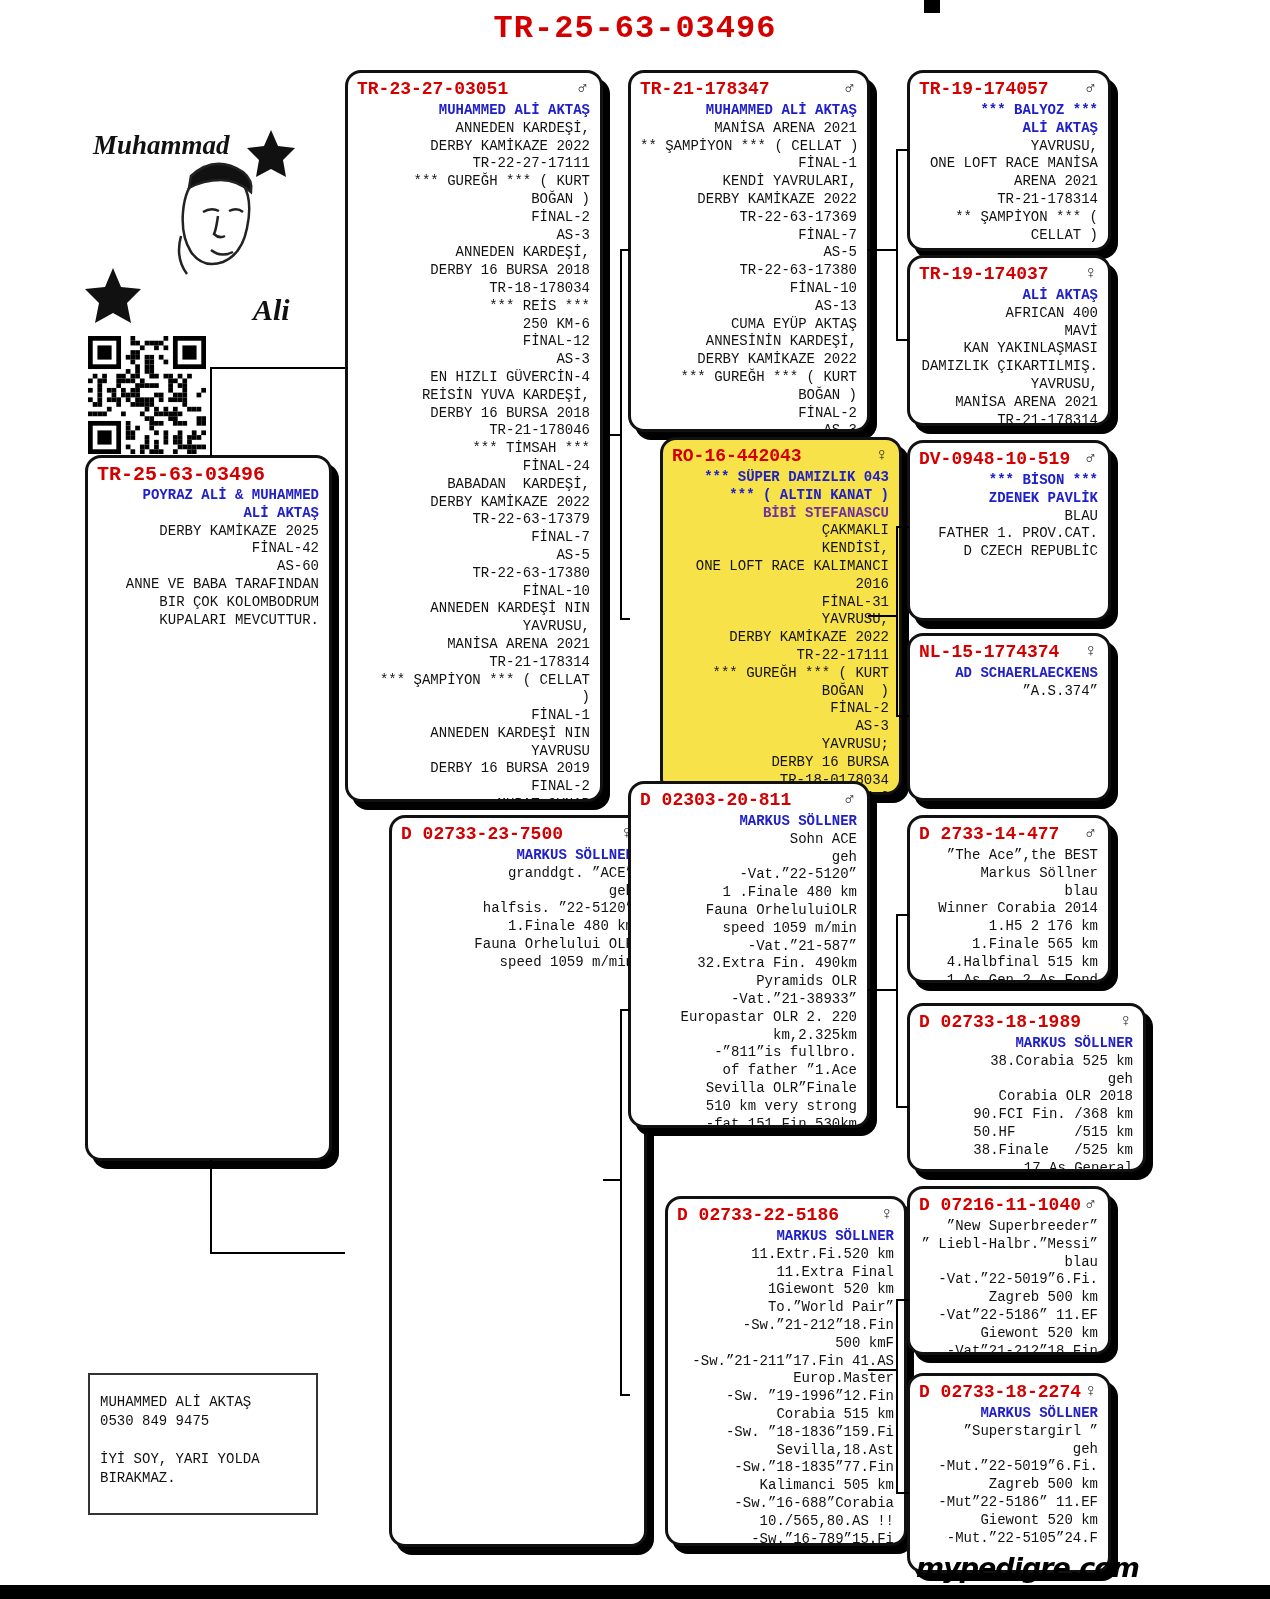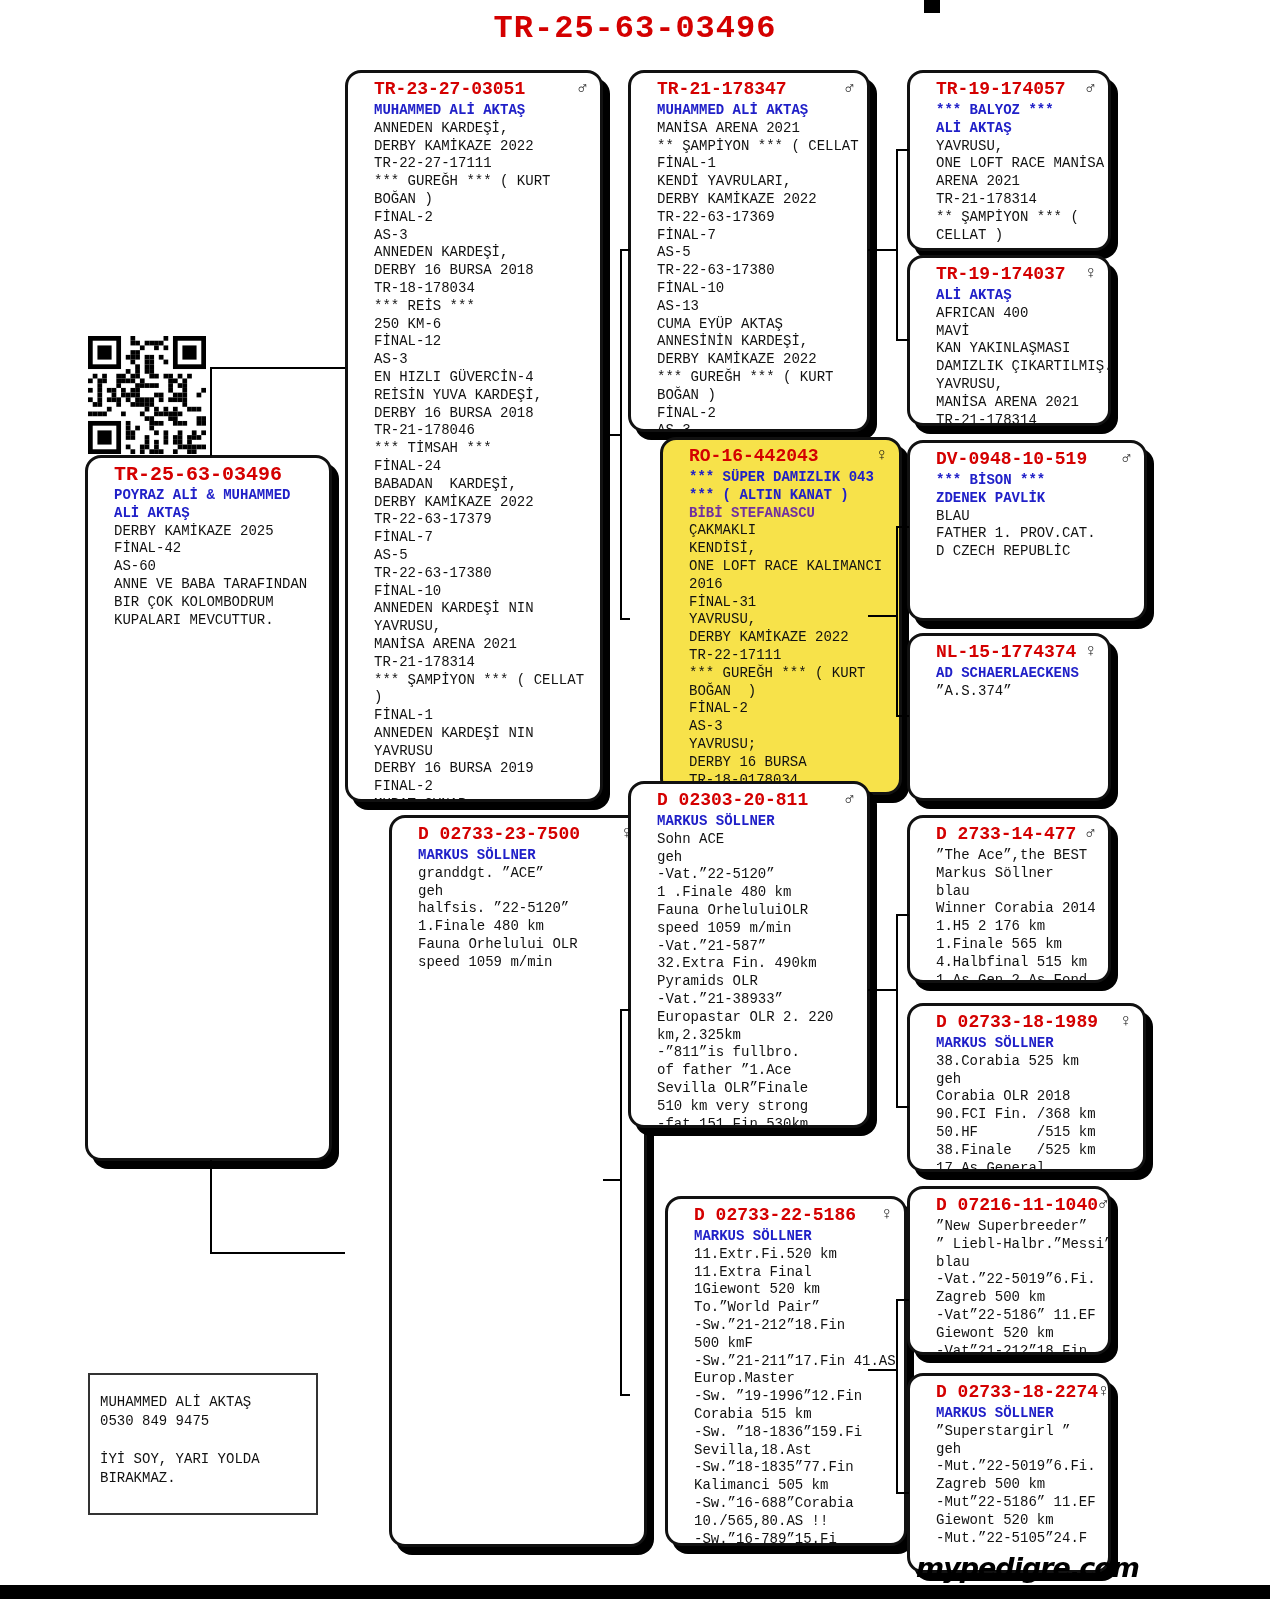--- a/index.html
+++ b/index.html
@@ -1,21 +1,21 @@
 <!DOCTYPE html>
 <html><head>
 <meta charset="utf-8">
 <style>
   html,body{margin:0;padding:0;background:#e8e8e8;}
   #page{position:relative;width:1270px;height:1599px;background:#ffffff;
         font-family:"Liberation Mono",monospace;color:#111;overflow:hidden;margin:0 auto;}
   #title{position:absolute;top:10px;left:0;right:0;text-align:center;
          color:#d40000;font-size:32px;font-weight:700;letter-spacing:1px;}
   .pbox{position:absolute;background:#fff;border:3px solid #111;border-radius:16px;
-        box-shadow:7px 8px 0 #000;padding:5px 10px 4px 26px;overflow:hidden;box-sizing:border-box;}
+        box-shadow:7px 8px 0 #000;padding:5px 10px 4px 9px;overflow:hidden;box-sizing:border-box;text-align:right;}
   .pbox.yellow{background:#f7e24a;margin-left:32px;}
   .bx-head{display:flex;justify-content:space-between;align-items:flex-start;line-height:23px;margin-bottom:1px;}
   .ring{color:#d40000;font-weight:700;font-size:18px;white-space:pre;}
   .sex{font-size:18px;color:#111;line-height:20px;padding-right:2px;}
   .ln{font-size:14px;line-height:17.8px;white-space:pre;}
   .ln.b{color:#2020c8;font-weight:700;}
   .ln.p{color:#7030a0;font-weight:700;}
   .conn{position:absolute;background:#000;}
   #root-box .ring{font-size:20px;}
   #contact{position:absolute;left:88px;top:1373px;width:230px;height:142px;
@@ -30,20 +30,37 @@
 </style>
 </head>
 <body>
 
 <div id="page">
 
   <div id="topnotch"></div>
 
   <div id="title">TR-25-63-03496</div>
 
+  <div id="art">
+    <svg width="235" height="218" viewBox="0 0 235 218">
+      <text x="8" y="38" font-family="Liberation Serif, serif" font-style="italic" font-size="27" font-weight="700" fill="#111">Muhammad</text>
+      <path d="M186 14 l7 16 17 2 -12 12 3 17 -15 -8 -15 8 3 -17 -12 -12 17 -2 z" fill="#111"></path>
+      <g stroke="#222" fill="none" stroke-width="2.5">
+        <path d="M112 62 q30 -14 46 6 q10 16 4 44 q-5 26 -24 34 q-20 7 -32 -10 q-10 -16 -8 -40 q2 -24 14 -34 z"></path>
+        <path d="M106 60 q24 -22 52 -4 q10 8 8 20 q-14 -12 -30 -12 q-18 0 -32 8 z" fill="#111"></path>
+        <path d="M118 96 q8 -5 16 -1"></path>
+        <path d="M144 95 q8 -4 14 1"></path>
+        <path d="M133 100 q-2 14 -4 18 q5 5 11 2"></path>
+        <path d="M126 134 q10 8 22 2"></path>
+        <path d="M96 120 q-6 22 6 38"></path>
+      </g>
+      <path d="M28 152 l8 19 20 2 -14 14 4 20 -18 -10 -18 10 4 -20 -14 -14 20 -2 z" fill="#111"></path>
+      <text x="168" y="204" font-family="Liberation Serif, serif" font-style="italic" font-size="30" font-weight="700" fill="#111">Ali</text>
+    </svg>
+  </div>
 
   <div id="qr">
     <svg id="qr-svg" width="118" height="118" viewBox="0 0 25 25">
         <rect x="0" y="0" width="25" height="25" fill="#fff"></rect>
         <rect x="0" y="0" width="7" height="7" fill="#000"></rect>
         <rect x="1" y="1" width="5" height="5" fill="#fff"></rect>
         <rect x="2" y="2" width="3" height="3" fill="#000"></rect>
         <rect x="18" y="0" width="7" height="7" fill="#000"></rect>
         <rect x="19" y="1" width="5" height="5" fill="#fff"></rect>
         <rect x="20" y="2" width="3" height="3" fill="#000"></rect>
@@ -443,21 +460,21 @@
       </div>
       <div class="ln b">ALİ AKTAŞ</div>
       <div class="ln">AFRICAN 400</div>
       <div class="ln">MAVİ</div>
       <div class="ln">KAN YAKINLAŞMASI</div>
       <div class="ln">DAMIZLIK ÇIKARTILMIŞ.</div>
       <div class="ln">YAVRUSU,</div>
       <div class="ln">MANİSA ARENA 2021</div>
       <div class="ln">TR-21-178314</div>
     </div>
-  <div class="pbox" style="left:907px;top:440px;width:240px;height:181px;">
+  <div class="pbox" style="left:907px;top:440px;width:204px;height:181px;">
       <div class="bx-head">
         <span class="ring">DV-0948-10-519</span>
         <span class="sex">♂</span>
       </div>
       <div class="ln b">*** BİSON ***</div>
       <div class="ln b">ZDENEK PAVLİK</div>
       <div class="ln">BLAU</div>
       <div class="ln">FATHER 1. PROV.CAT.</div>
       <div class="ln">D CZECH REPUBLİC</div>
     </div>

